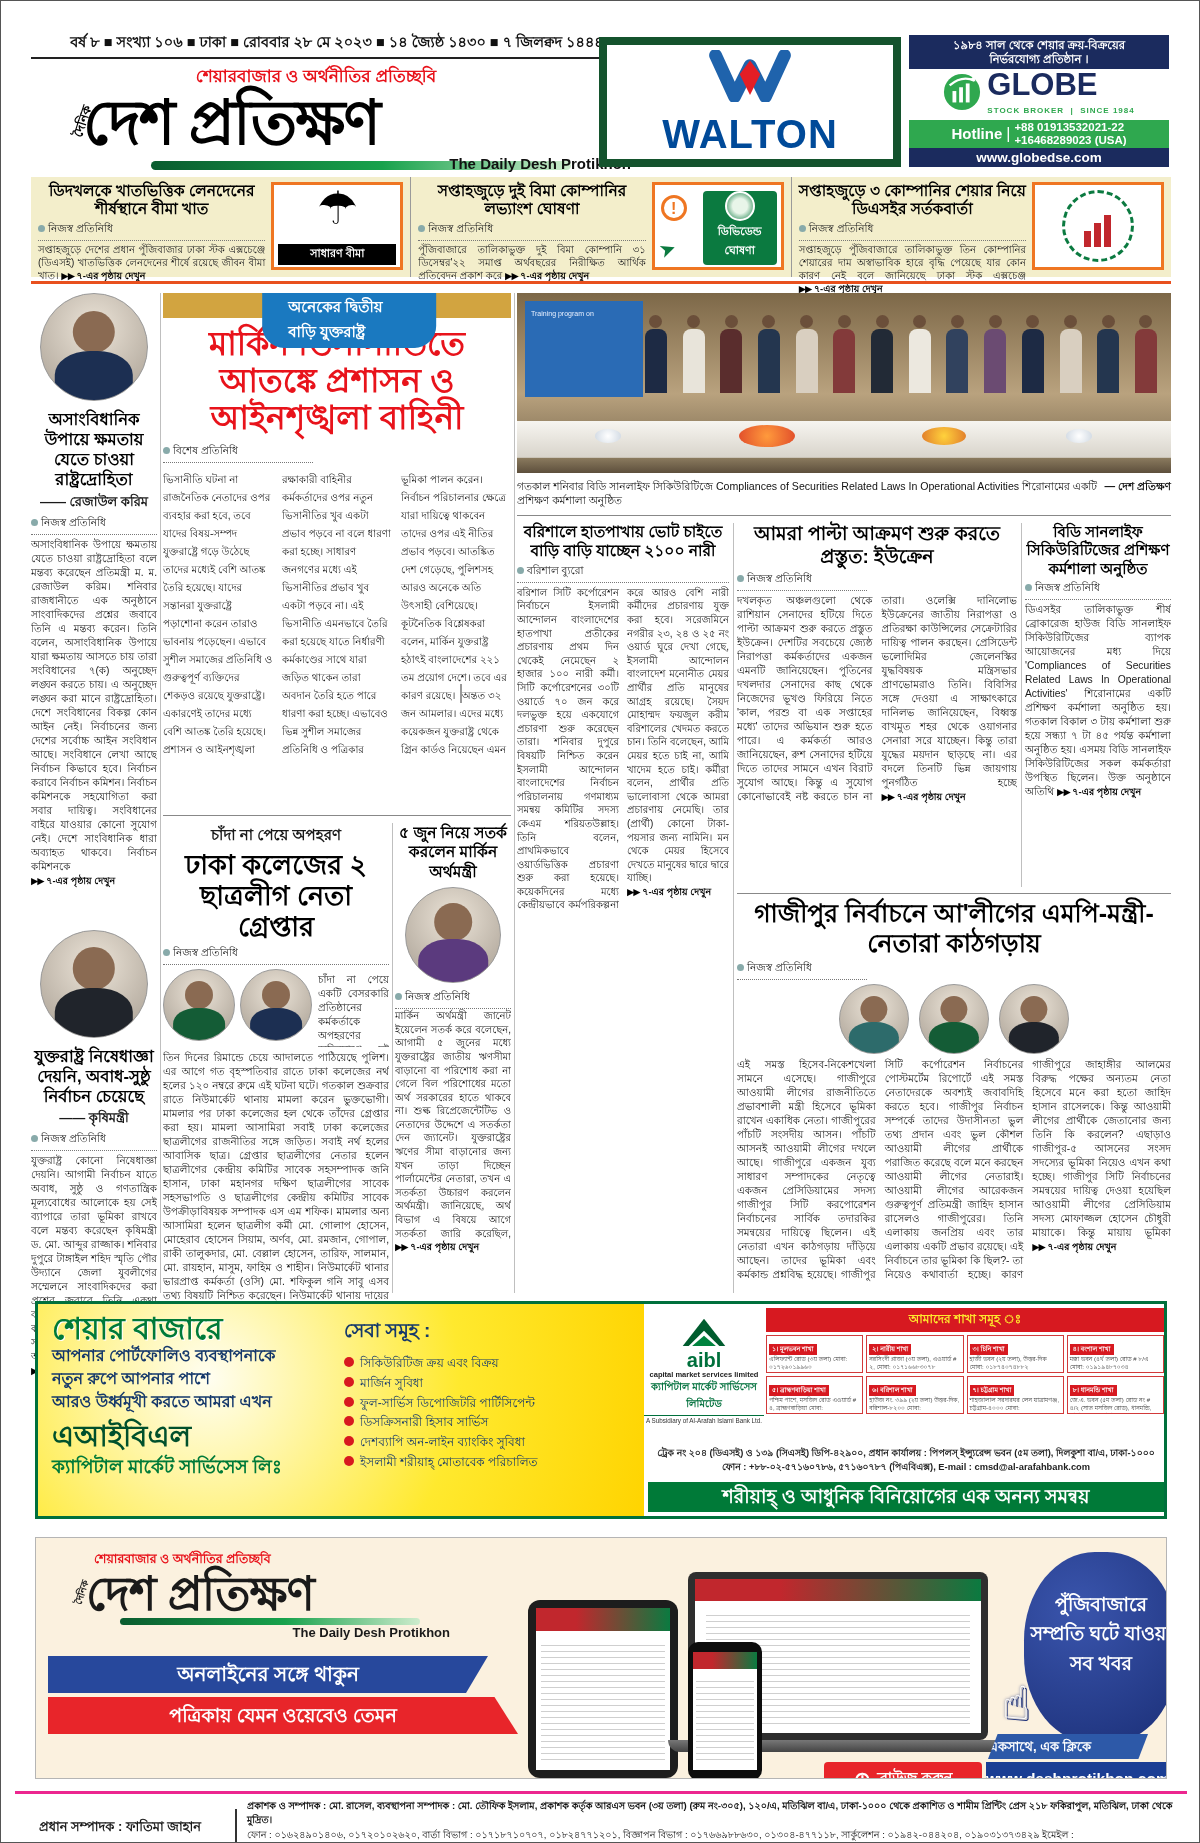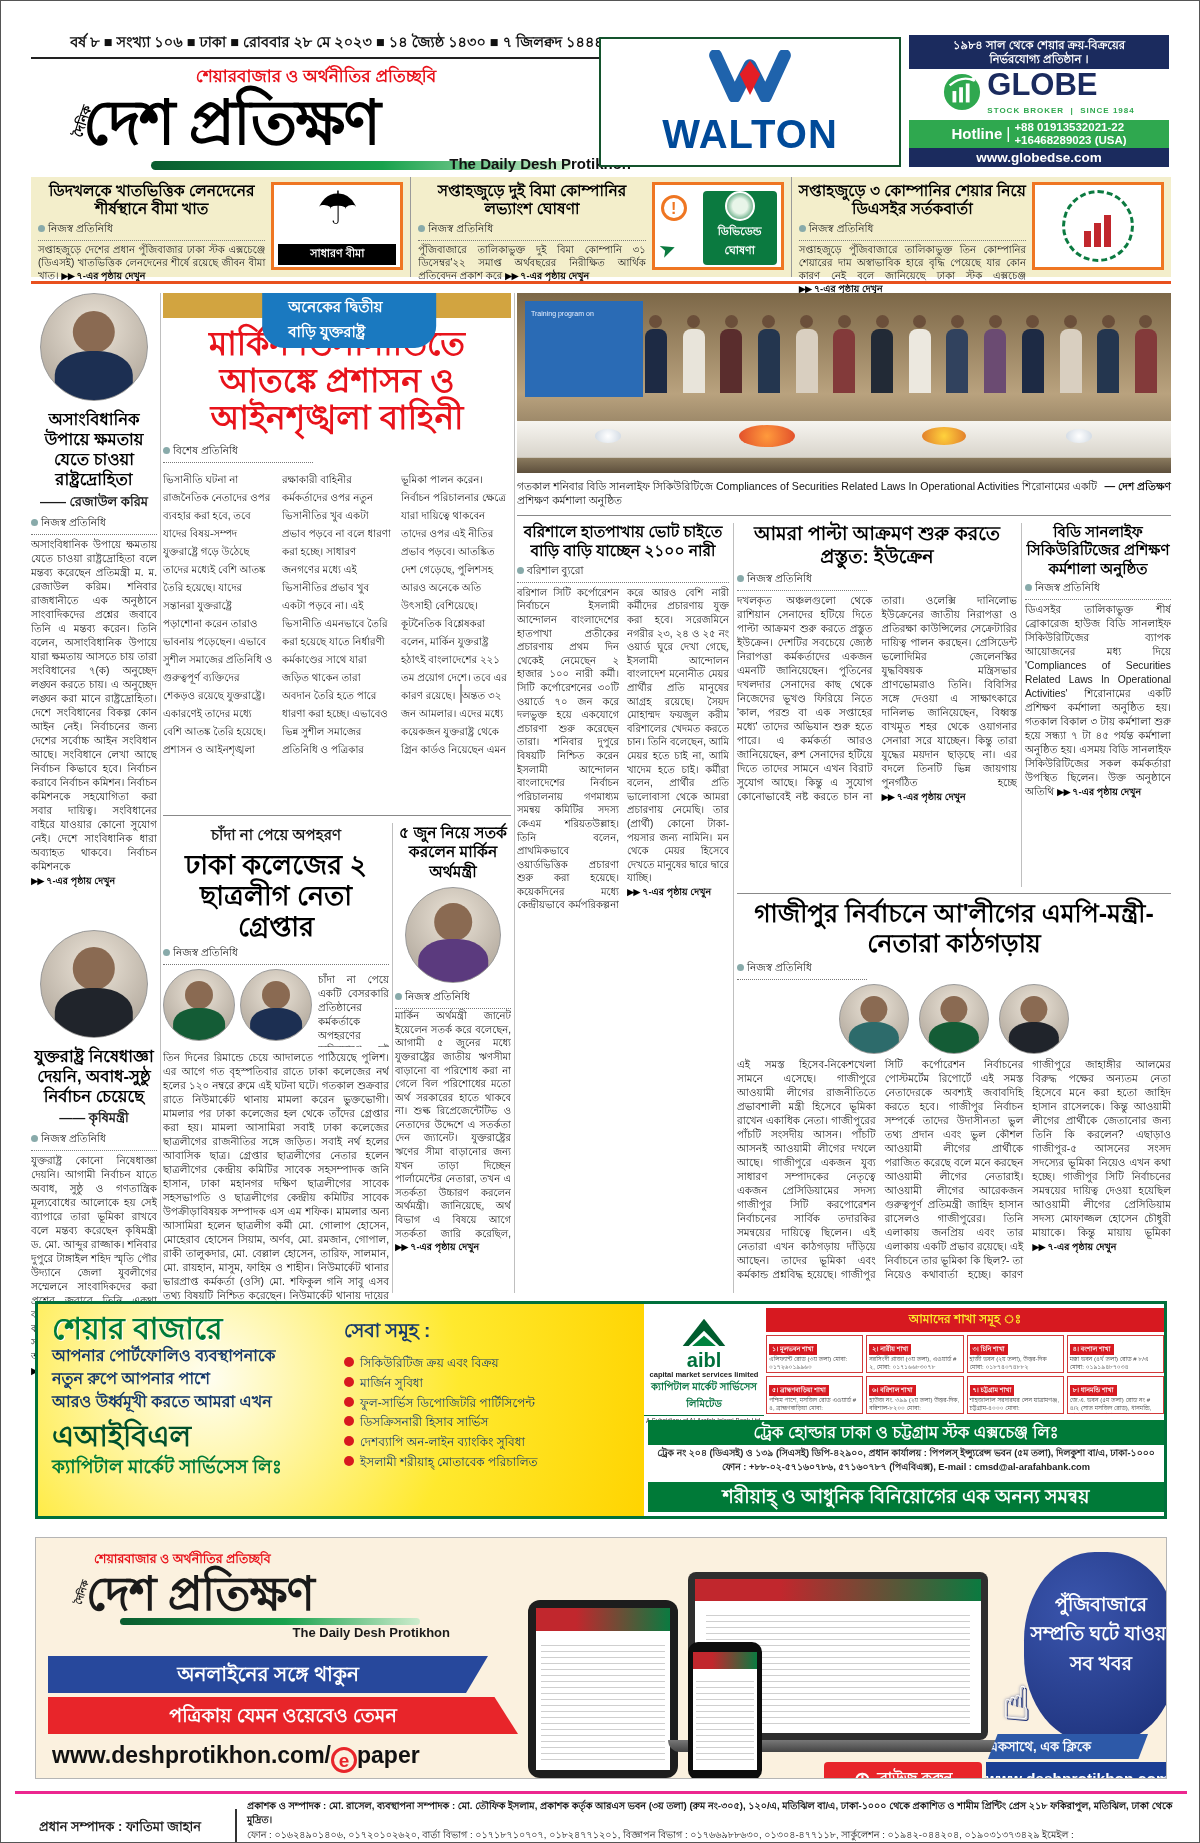--- a/index.html
+++ b/index.html
@@ -11,21 +11,21 @@
 
   
   .dateline{left:30px;top:30px;width:612px;text-align:center;font-size:14.5px;font-weight:bold;color:#111}
   .date-rule{left:30px;top:56px;width:612px;height:2px;background:#222}
   .masthead{left:30px;top:62px;width:600px;height:112px}
   .tagline{color:#e8131b;font-weight:bold;font-size:17px;text-align:center;width:430px;margin-left:70px}
   .mast-title{font-size:62px;font-weight:900;letter-spacing:-2px;color:#000;line-height:1.02;margin-left:52px;white-space:nowrap}
   .dainik{position:absolute;left:36px;top:48px;transform:rotate(-72deg);font-size:13px;font-weight:bold;color:#000}
   .swoosh{position:absolute;left:120px;top:98px;width:420px;height:9px;border-radius:6px;background:linear-gradient(90deg,#0a5c2f,#18a24c 55%,#cdeccd)}
   .mast-sub{position:absolute;left:300px;top:92px;width:300px;text-align:right;font-size:15px;font-weight:bold;color:#111}
-  .walton-box{left:598px;top:36px;width:302px;height:130px;border:2px solid #14532d;background:#fff;display:flex;flex-direction:column;align-items:center;justify-content:center;gap:8px}
+  .walton-box{left:598px;top:36px;width:302px;height:130px;border:8px solid #14532d;background:#fff;display:flex;flex-direction:column;align-items:center;justify-content:center;gap:8px}
   .walton-word{color:#004a99;font-size:40px;font-weight:900;letter-spacing:1px;line-height:1}
   .globe-box{left:908px;top:34px;width:260px;height:132px;background:#1b2b5e;display:flex;flex-direction:column;overflow:hidden}
   .globe-top{color:#fff;font-size:11.5px;font-weight:bold;text-align:center;padding:3px 2px 2px;line-height:1.25}
   .globe-mid{background:#fff;flex:1;display:flex;align-items:center;justify-content:center;gap:6px;padding:2px}
   .globe-name{color:#1b2b5e;font-size:31px;font-weight:900;line-height:.9}
   .globe-tag{color:#2fa84f;font-size:8px;font-weight:bold;letter-spacing:1px}
   .globe-hot{background:#2fa84f;display:flex;align-items:center;justify-content:center;gap:4px;padding:1px 2px}
   .hot-label{color:#fff;font-weight:bold;font-size:15px}
   .hot-sep{color:#fff;font-size:16px}
   .hot-phones{color:#fff;font-weight:bold;font-size:11.5px;line-height:1.15}
@@ -512,41 +512,37 @@
         <div class="br-box"><span class="br-chip">১। মূলভবন শাখা</span><div class="br-txt">এলিফ্যান্ট রোড (৩য় তলা) মোবা: ০১৭২৬০১৯৯৬০</div></div>
         <div class="br-box"><span class="br-chip">২। নারীয় শাখা</span><div class="br-txt">নরসিংদী প্লাজা (৩য় তলা), এওয়ার্ড # ২, মোবা: ০১৭১৬৬৮৩০৭৮</div></div>
         <div class="br-box"><span class="br-chip">৩। চিনি শাখা</span><div class="br-txt">হাজী ভবন (২য় তলা), উত্তর-দিক মোবা: ০১৮৭৪০৭৪৮৮২</div></div>
         <div class="br-box"><span class="br-chip">৪। বংশাল শাখা</span><div class="br-txt">মক্কা ভবন (৪র্থ তলা) রোড # ৮/এ মোবা: ০১৯১৯৪৮৭০৩৪</div></div>
         <div class="br-box"><span class="br-chip">৫। ব্রাহ্মণবাড়িয়া শাখা</span><div class="br-txt">পশ্চিম পাশে, মসজিদ রোড এওয়ার্ড # ৪, ব্রাহ্মণবাড়িয়া মোবা: ০১৭২৬০১৯৯৬০</div></div>
         <div class="br-box"><span class="br-chip">৬। বরিশাল শাখা</span><div class="br-txt">হাউজ নং. ৩৯৯ (২য় তলা) উত্তর-দিক, বরিশাল-৮২০০ মোবা: ০১৭১৬৬৮৩০৭৮</div></div>
         <div class="br-box"><span class="br-chip">৭। চট্টগ্রাম শাখা</span><div class="br-txt">শাহজালাল সরদারঘর লেন যাত্রামগঞ্জ, চট্টগ্রাম-৪০০০ মোবা: ০১৮৭৪০৭৪৮৮২</div></div>
         <div class="br-box"><span class="br-chip">৮। ধানমন্ডি শাখা</span><div class="br-txt">জে.এ. ভবন (৫ম তলা) রোড নং # ৪/২ (সাত মসজিদ রোড), ধানমন্ডি, ঢাকা-১২০৯ মোবা: ০১৯১৯৪৮৭০৩৪</div></div>
       </div>
     </div>
-    <div class="ad-trek">ট্রেক হোল্ডার ঢাকা ও চট্টগ্রাম স্টক এক্সচেঞ্জ লিঃ</div>
     <div class="ad-addr">
       <div>ট্রেক নং ২০৪ (ডিএসই) ও ১৩৯ (সিএসই) ডিপি-৪২৯০০, প্রধান কার্যালয় : পিপলস্ ইন্স্যুরেন্স ভবন (৫ম তলা), দিলকুশা বা/এ, ঢাকা-১০০০</div>
       <div>ফোন : +৮৮-০২-৫৭১৬০৭৮৬, ৫৭১৬০৭৮৭ (পিএবিএক্স), E-mail : cmsd@al-arafahbank.com</div>
     </div>
     <div class="ad-sharia">শরীয়াহ্ ও আধুনিক বিনিয়োগের এক অনন্য সমন্বয়</div>
   </div>
 
   <div class="abs promo">
     <div class="p-logo">
       <div class="p-tag">শেয়ারবাজার ও অর্থনীতির প্রতিচ্ছবি</div>
       <div class="p-dainik">দৈনিক</div>
       <div class="p-title">দেশ প্রতিক্ষণ</div>
       <div class="p-swoosh"></div>
       <div class="p-sub">The Daily Desh Protikhon</div>
     </div>
     <div class="p-blue">অনলাইনের সঙ্গে থাকুন</div>
     <div class="p-red">পত্রিকায় যেমন ওয়েবেও তেমন</div>
-    <div class="p-url1">
-      <span>www.deshprotikhon.com/</span><span class="e">e</span><span>paper</span>
-    </div>
     <div class="tablet">
       <div class="mini">
           <div class="mh"></div>
           <div class="mg"></div>
           <div class="mb"></div>
         </div>
     </div>
     <div class="laptop-scr">
       <div class="mini">
           <div class="mh"></div>

